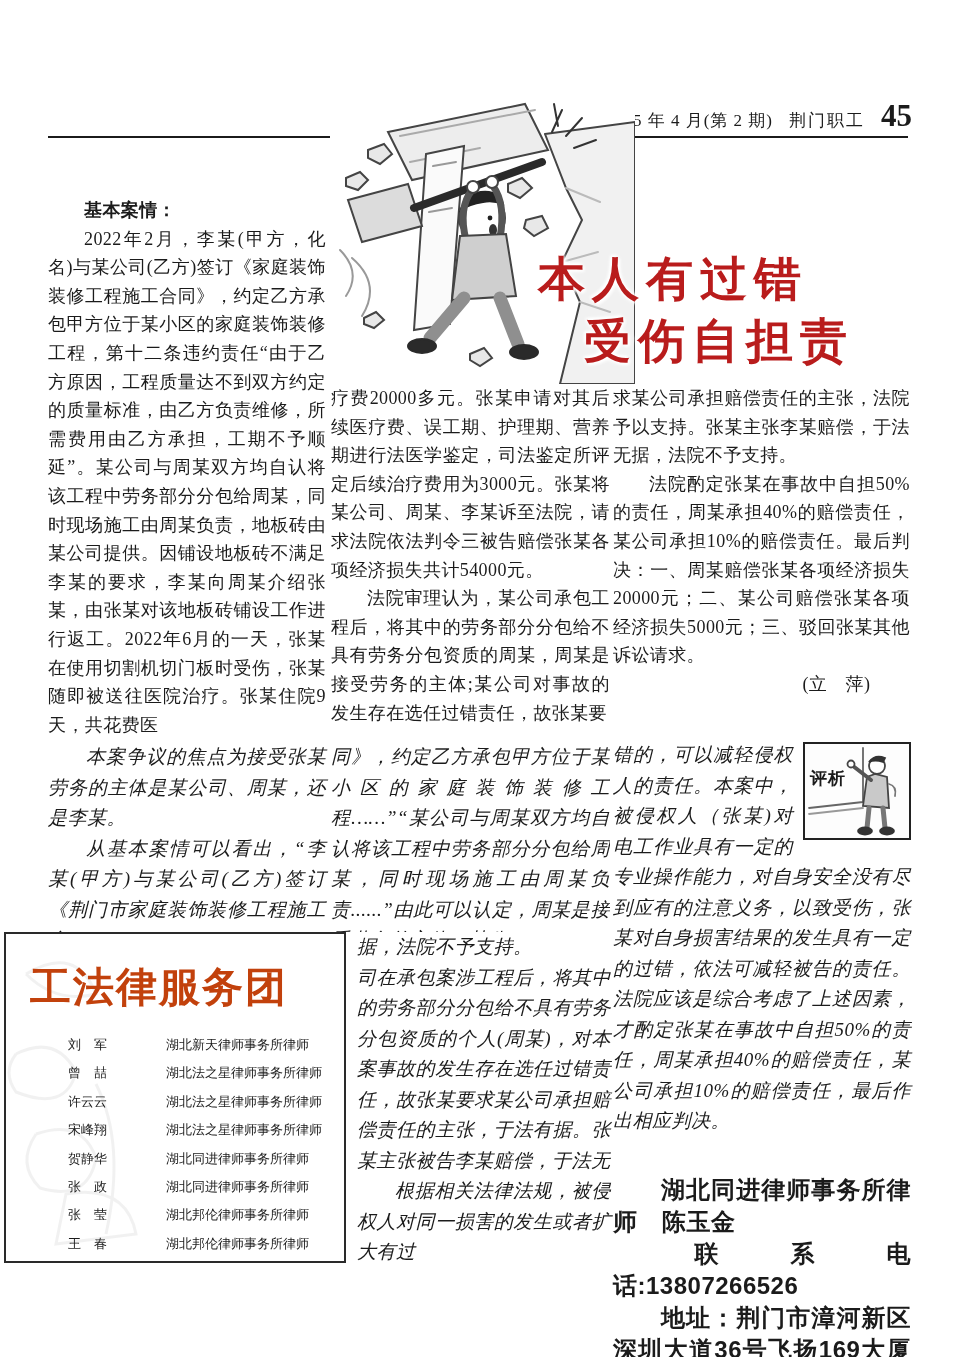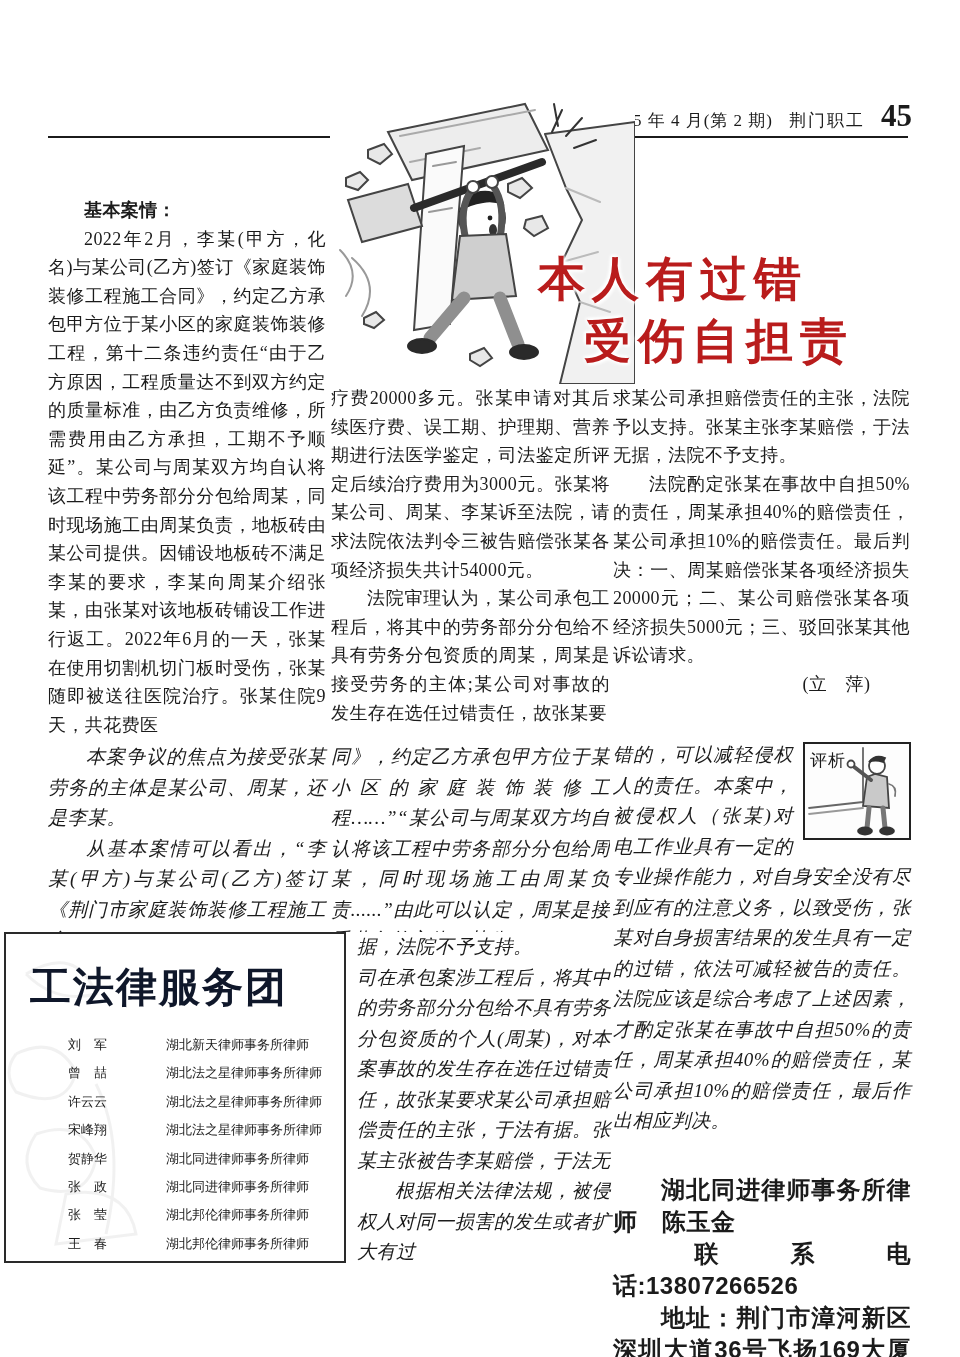--- a/index.html
+++ b/index.html
@@ -34,40 +34,40 @@
 
   
   .s2 { font-style:italic; font-size:19px; line-height:30.5px; text-align:justify; letter-spacing:0.5px; }
 
   
   .inset {
     float:right; width:108px; height:98px; margin:2px 0 6px 10px; position:relative;
     border:2px solid #222; background:#fdfdfd; box-sizing:border-box;
   }
   .inset-label {
-    position:absolute; left:5px; top:2px; font-style:normal; font-weight:normal;
+    position:absolute; left:5px; top:20px; font-style:normal; font-weight:bold;
     font-size:17px; font-family:"Liberation Sans",sans-serif; letter-spacing:1px;
   }
 
   
   .contact {
     margin-top:37px; font-style:normal; font-weight:bold;
     font-family:"Liberation Sans","DejaVu Sans",sans-serif;
     font-size:24px; line-height:32px; letter-spacing:0.5px; text-align:justify;
   }
   .contact .c2 { text-indent:3.4em; }
 
   
   .lawbox {
     left:4px; top:932px; width:342px; height:331px; border:2px solid #2a2a2a;
     background:#fff; box-sizing:border-box; overflow:hidden;
   }
   .lawbox-title {
     font-family:"Liberation Sans","DejaVu Sans",sans-serif; font-weight:900;
-    font-size:41px; letter-spacing:2px; color:#0f172a; margin:26px 0 16px 24px; position:relative; z-index:2;
+    font-size:41px; letter-spacing:2px; color:#c2410c; margin:26px 0 16px 24px; position:relative; z-index:2;
   }
   .lawyer-row { display:flex; font-size:13px; line-height:28.4px; position:relative; z-index:2;padding-left:32px; }
   .lawyer-name { width:62px; margin-left:30px; white-space:nowrap; }
   .lawyer-firm { margin-left:36px; white-space:nowrap; }
   .watermark { left:0; top:0; width:342px; height:327px; opacity:0.35; z-index:1; }
 
   svg { display:block; }
 </style>
 </head>
 <body>

